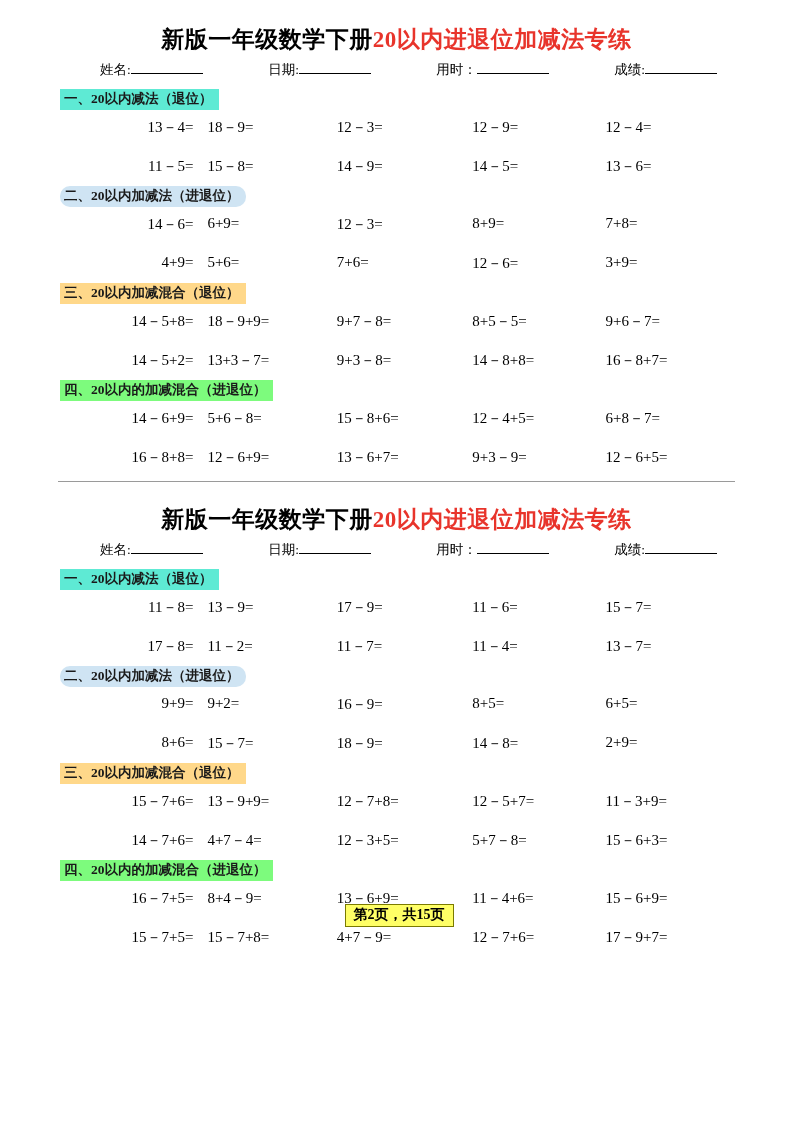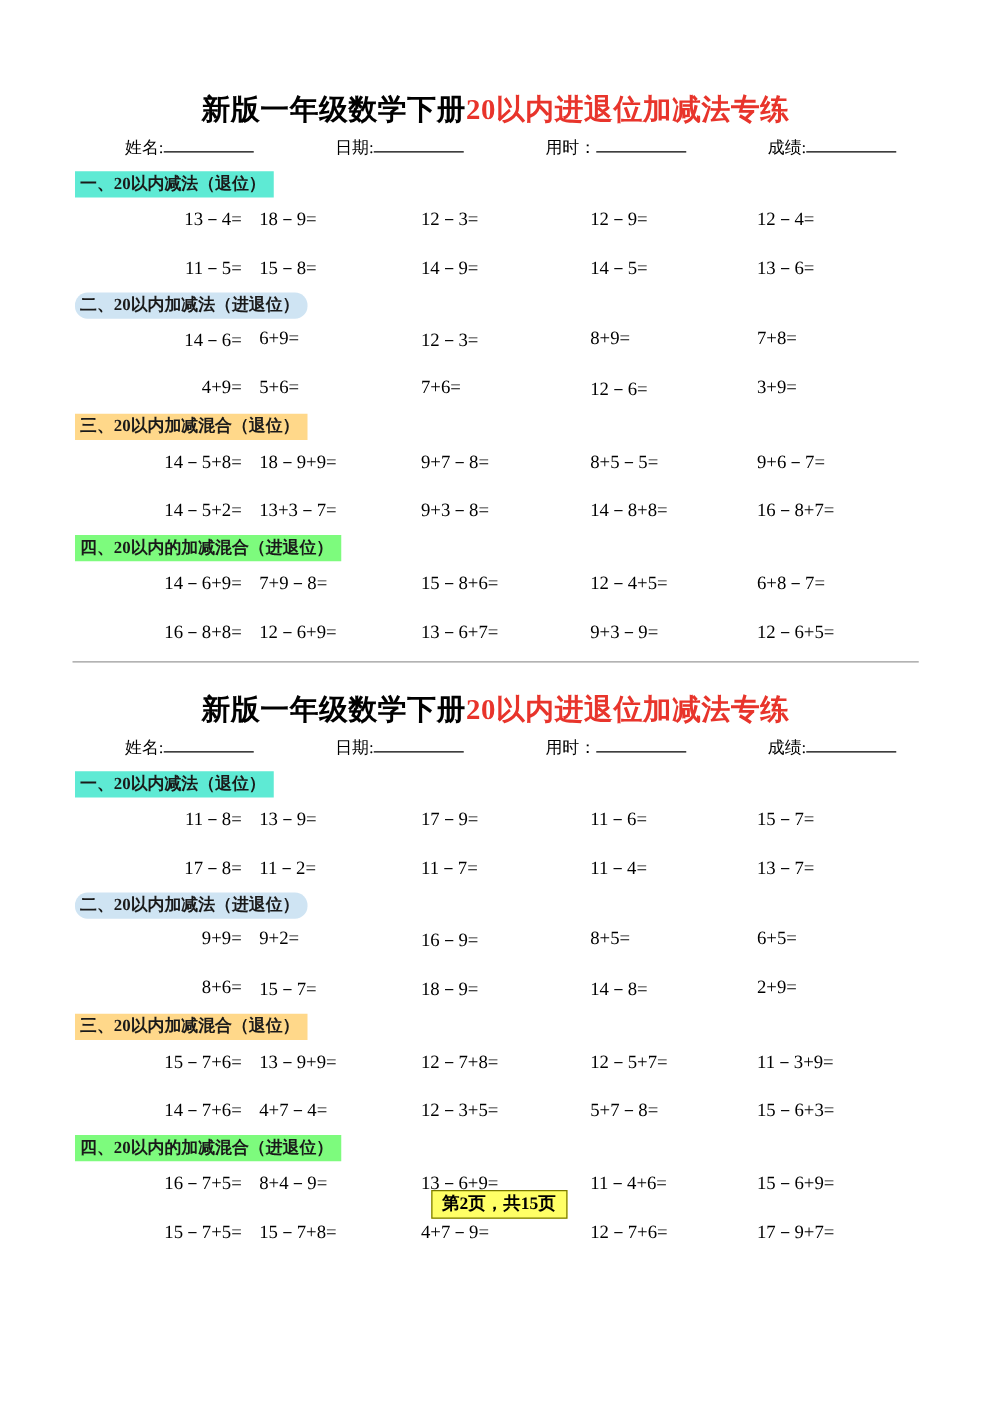--- a/index.html
+++ b/index.html
@@ -13,21 +13,20 @@
     font-family: "Liberation Sans", sans-serif;
     color: #000;
     position: relative;
     overflow: hidden;
   }
   .page {
     width: 793px;
     box-sizing: border-box;
     padding: 0 58px;
     position: relative;
-    margin-top: 48px;
   }
   .sheet {
     position: relative;
     padding-top: 16px;
   }
   .sheet.second {
     padding-top: 14px;
   }
   .divider {
     width: 677px;
@@ -200,21 +199,21 @@
         <div class="cell i3">14－8+8=</div>
         <div class="cell i4">16－8+7=</div>
       </div>
     </div>
 
     
     <div class="section-head hl-4">四、20以内的加减混合（进退位）</div>
     <div class="rows">
       <div class="row first">
         <div class="cell i0">14－6+9=</div>
-        <div class="cell i1">7+9－8=</div>
+        <div class="cell i1">5+6－8=</div>
         <div class="cell i2">15－8+6=</div>
         <div class="cell i3">12－4+5=</div>
         <div class="cell i4">6+8－7=</div>
       </div>
       <div class="row second">
         <div class="cell i0">16－8+8=</div>
         <div class="cell i1">12－6+9=</div>
         <div class="cell i2">13－6+7=</div>
         <div class="cell i3">9+3－9=</div>
         <div class="cell i4">12－6+5=</div>

